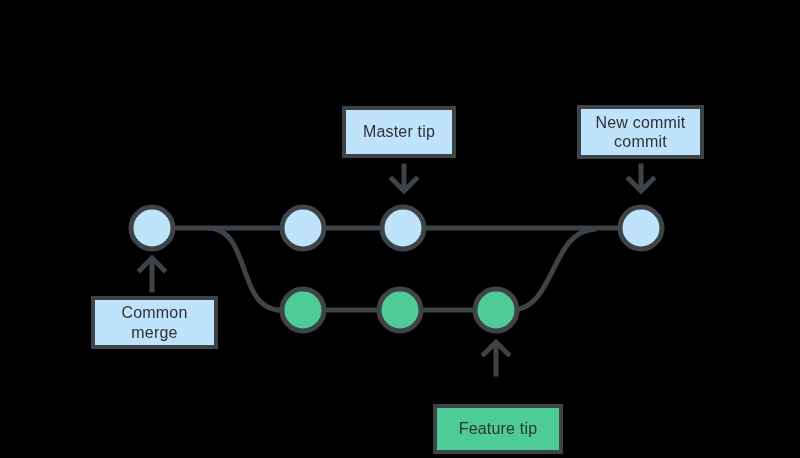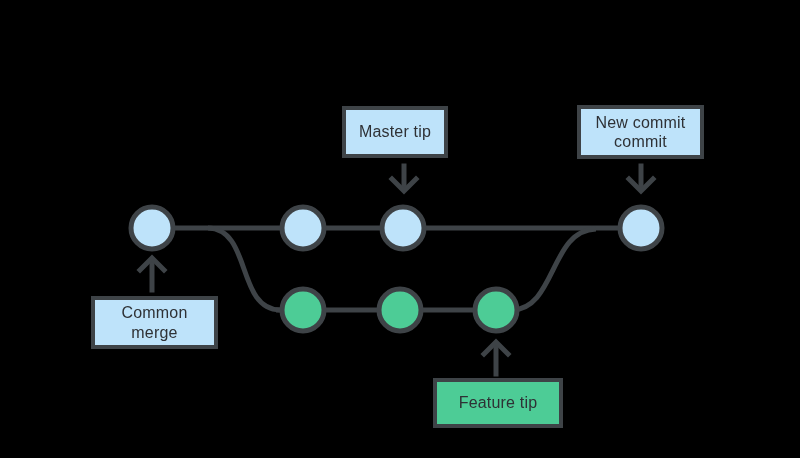--- a/index.html
+++ b/index.html
@@ -53,22 +53,22 @@
     justify-content: center;
     text-align: center;
     font-size: 16px;
     font-weight: 500;
     letter-spacing: 0.2px;
     line-height: 1.2;
     color: var(--label_text, #2E3135);
     padding: 0 4px;
   }
   .label-box.blue { background: var(--box_master_bg, #BEE3FA); }
-  .label-box.green { background: var(--box_feature_bg, #4DCC96); }
-  .box-master-tip   { left: 342px; top: 106px; width: 106px; height: 52px; }
+  .label-box.green { background: var(--box_feature_bg, #4DCC96); margin-top: 26px; }
+  .box-master-tip   { left: 342px; top: 106px; width: 114px; height: 52px; }
   .box-new-merge    { left: 577px; top: 105px; width: 127px; height: 54px; }
   .box-common-base  { left:  91px; top: 296px; width: 127px; height: 53px; }
   .box-feature-tip  { left: 433px; top: 378px; width: 130px; height: 50px; }
 </style>
 </head>
 <body>
 
 <div class="stage">
 
   <svg class="graph" width="800" height="458" viewBox="0 0 800 458">

